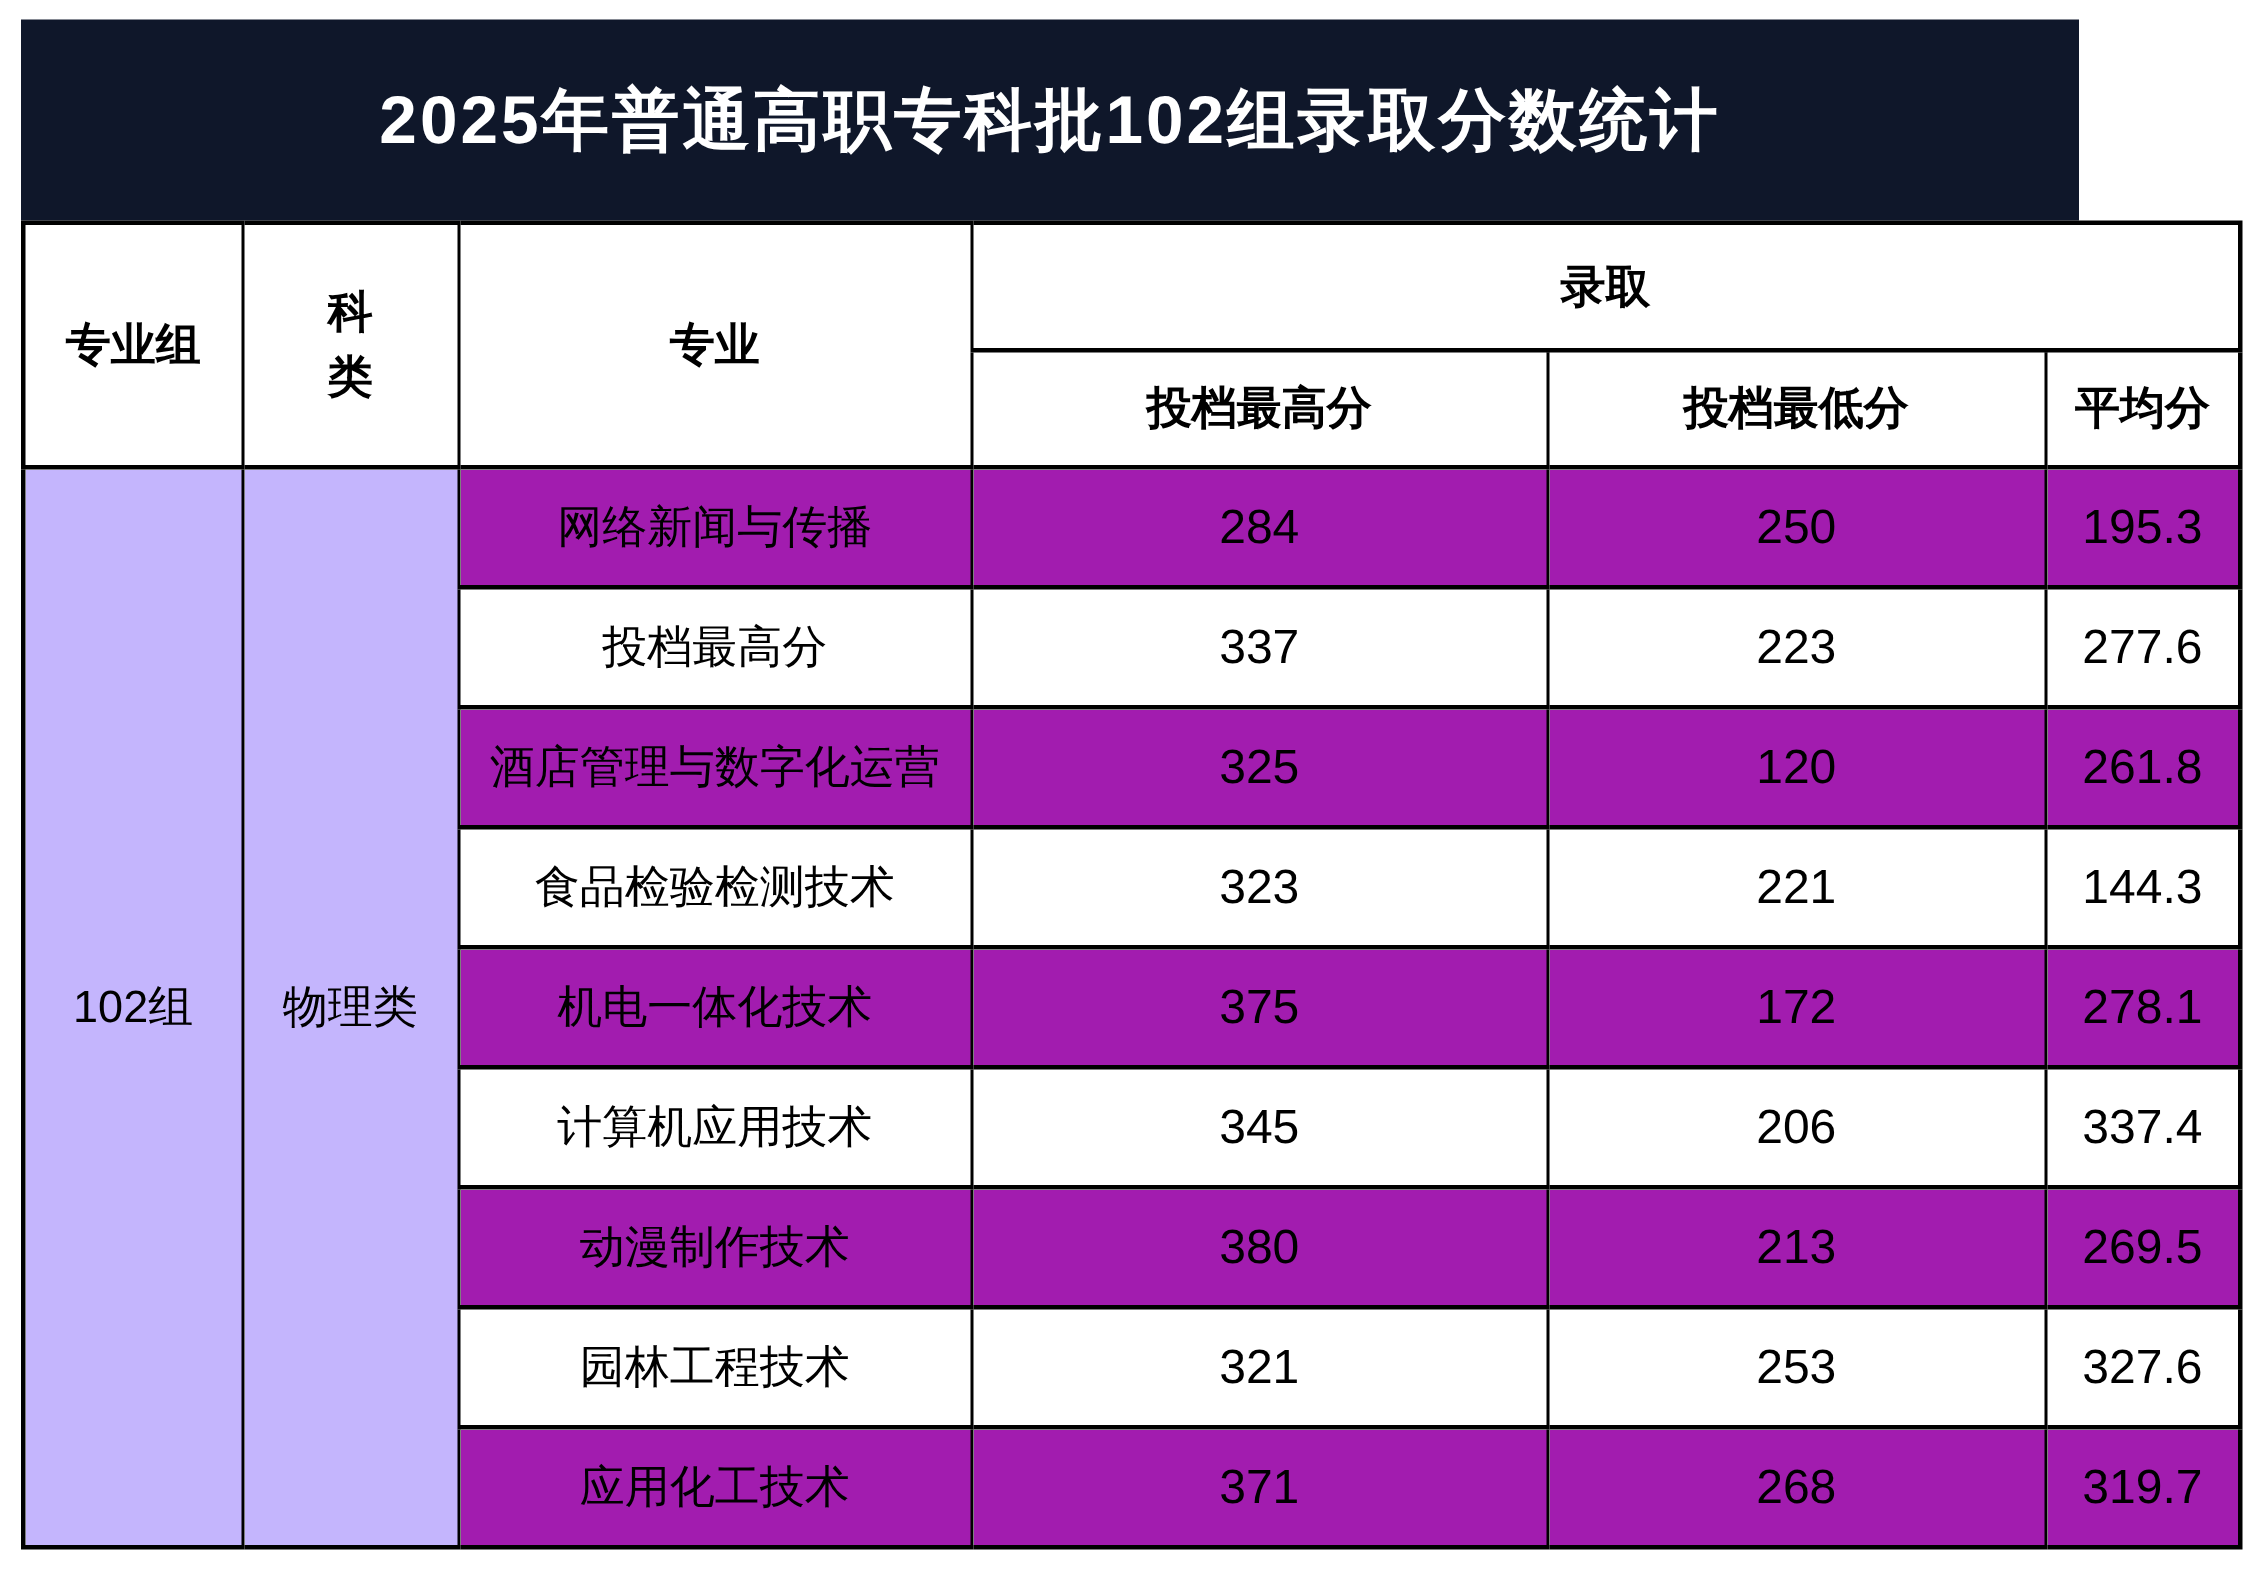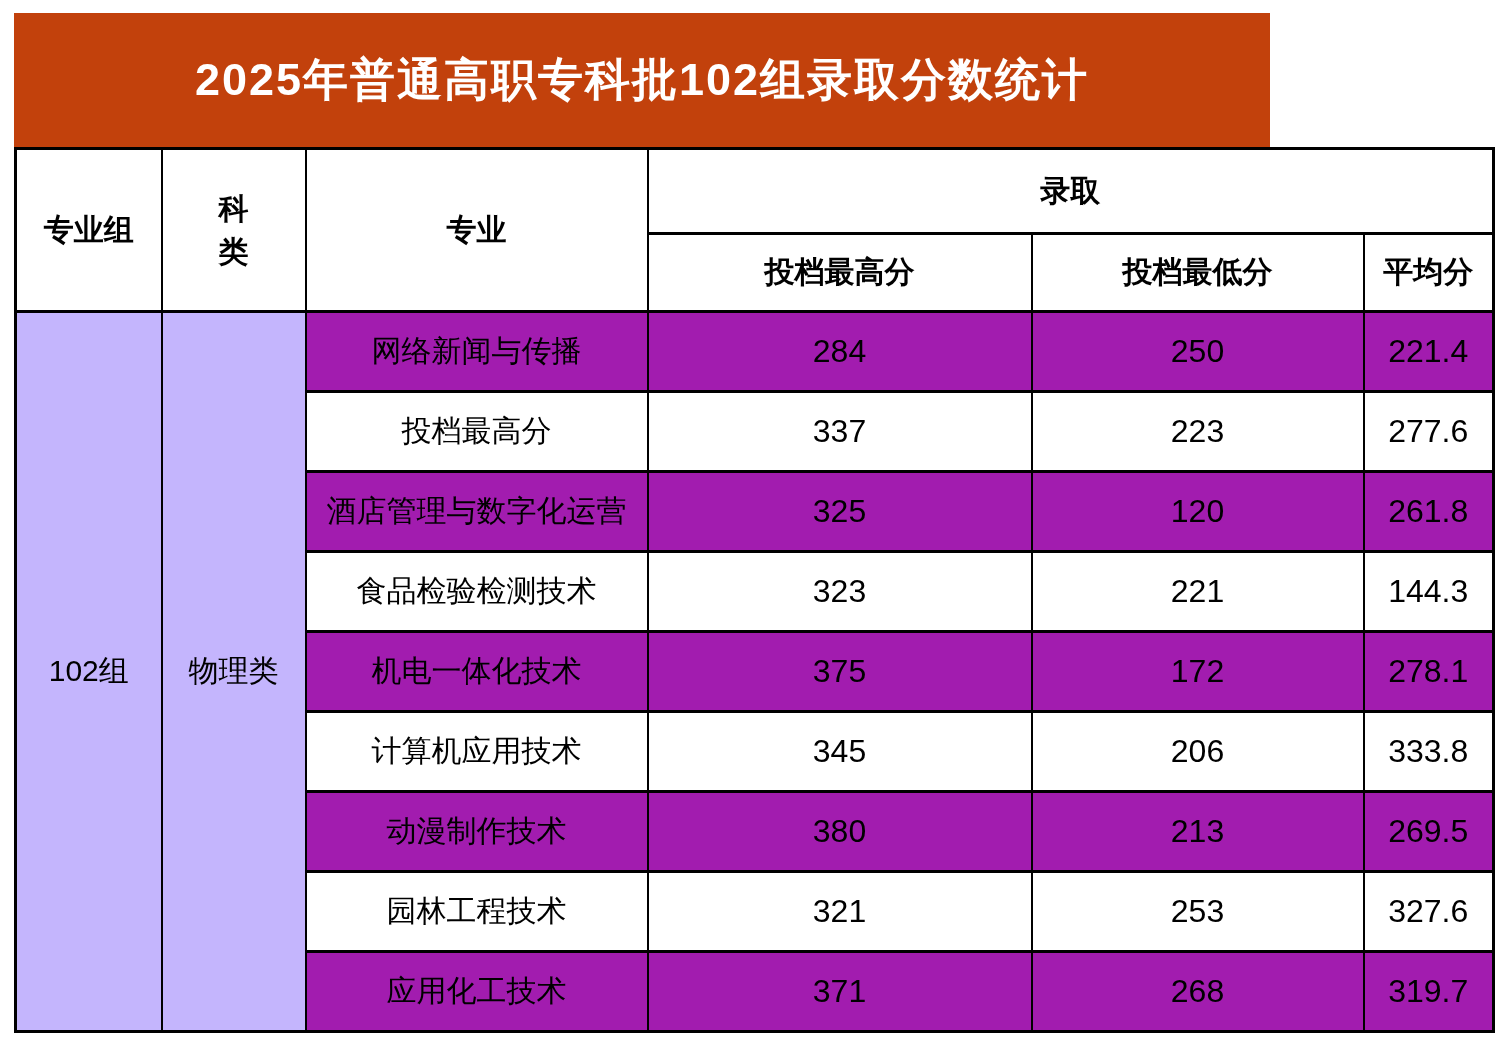--- a/index.html
+++ b/index.html
@@ -7,22 +7,22 @@
     width: 1504px; height: 1046px;
     background: #ffffff;
     font-family: "Liberation Sans", "DejaVu Sans", sans-serif;
     color: #000000;
   }
   .page {
     width: 1504px; height: 1046px;
     padding: 13px 12px 0 14px;
   }
   .title-bar {
-    width: 1256px; height: 134px;
-    background: #c2410c;
+    width: 1372px; height: 134px;
+    background: #0f172a;
     color: #ffffff;
     font-size: 45px;
     font-weight: 700;
     letter-spacing: 2px;
     display: flex;
     align-items: center;
     justify-content: center;
   }
   table {
     width: 1478px;
@@ -83,21 +83,21 @@
         <th>平均分</th>
       </tr>
     </thead>
     <tbody>
         <tr class="stripe">
           <td class="merged" rowspan="9">102组</td>
           <td class="merged" rowspan="9">物理类</td>
           <td class="major-cell data-cell">网络新闻与传播</td>
           <td class="data-cell">284</td>
           <td class="data-cell">250</td>
-          <td class="data-cell">221.4</td>
+          <td class="data-cell">195.3</td>
         </tr>
         <tr>
           <td class="major-cell data-cell">投档最高分</td>
           <td class="data-cell">337</td>
           <td class="data-cell">223</td>
           <td class="data-cell">277.6</td>
         </tr>
         <tr class="stripe">
           <td class="major-cell data-cell">酒店管理与数字化运营</td>
           <td class="data-cell">325</td>
@@ -113,21 +113,21 @@
         <tr class="stripe">
           <td class="major-cell data-cell">机电一体化技术</td>
           <td class="data-cell">375</td>
           <td class="data-cell">172</td>
           <td class="data-cell">278.1</td>
         </tr>
         <tr>
           <td class="major-cell data-cell">计算机应用技术</td>
           <td class="data-cell">345</td>
           <td class="data-cell">206</td>
-          <td class="data-cell">333.8</td>
+          <td class="data-cell">337.4</td>
         </tr>
         <tr class="stripe">
           <td class="major-cell data-cell">动漫制作技术</td>
           <td class="data-cell">380</td>
           <td class="data-cell">213</td>
           <td class="data-cell">269.5</td>
         </tr>
         <tr>
           <td class="major-cell data-cell">园林工程技术</td>
           <td class="data-cell">321</td>

